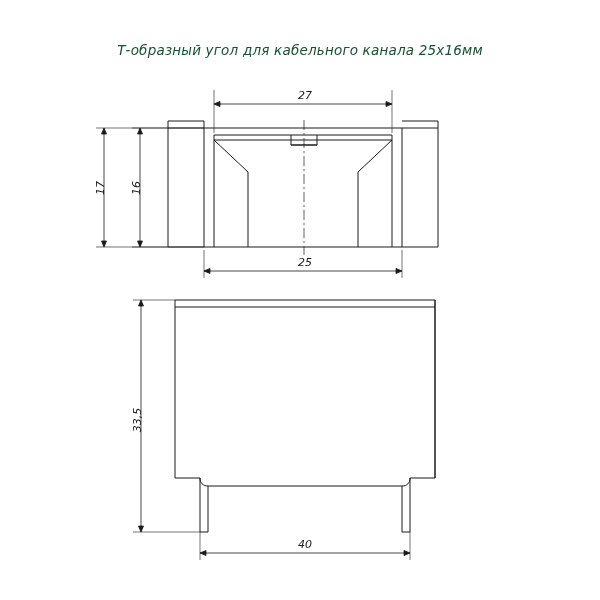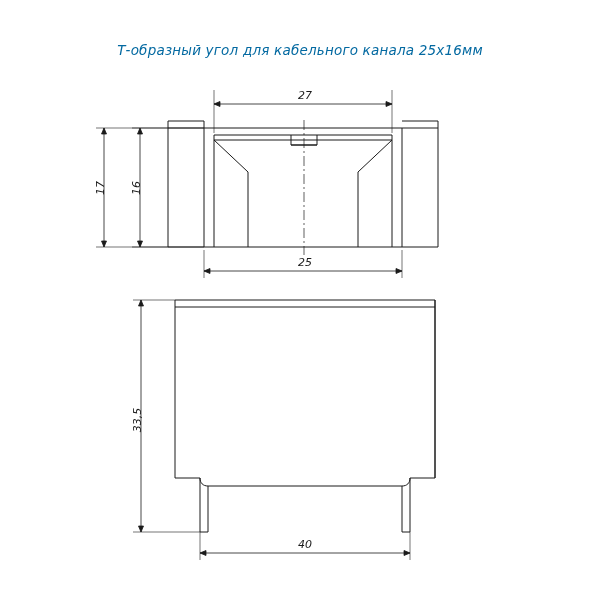--- a/index.html
+++ b/index.html
@@ -23,21 +23,21 @@
   .title {
     position: absolute;
     left: 0;
     top: 42px;
     width: 600px;
     text-align: center;
     font-family: "DejaVu Sans", sans-serif;
     font-style: italic;
     font-size: 13.5px;
     letter-spacing: 0.2px;
-    color: #0369a1;
+    color: #14532d;
     white-space: nowrap;
   }
   svg text {
     font-family: "DejaVu Sans", sans-serif;
     font-style: italic;
     font-size: 11px;
     fill: #1a1a1a;
   }
 </style>
 </head>

